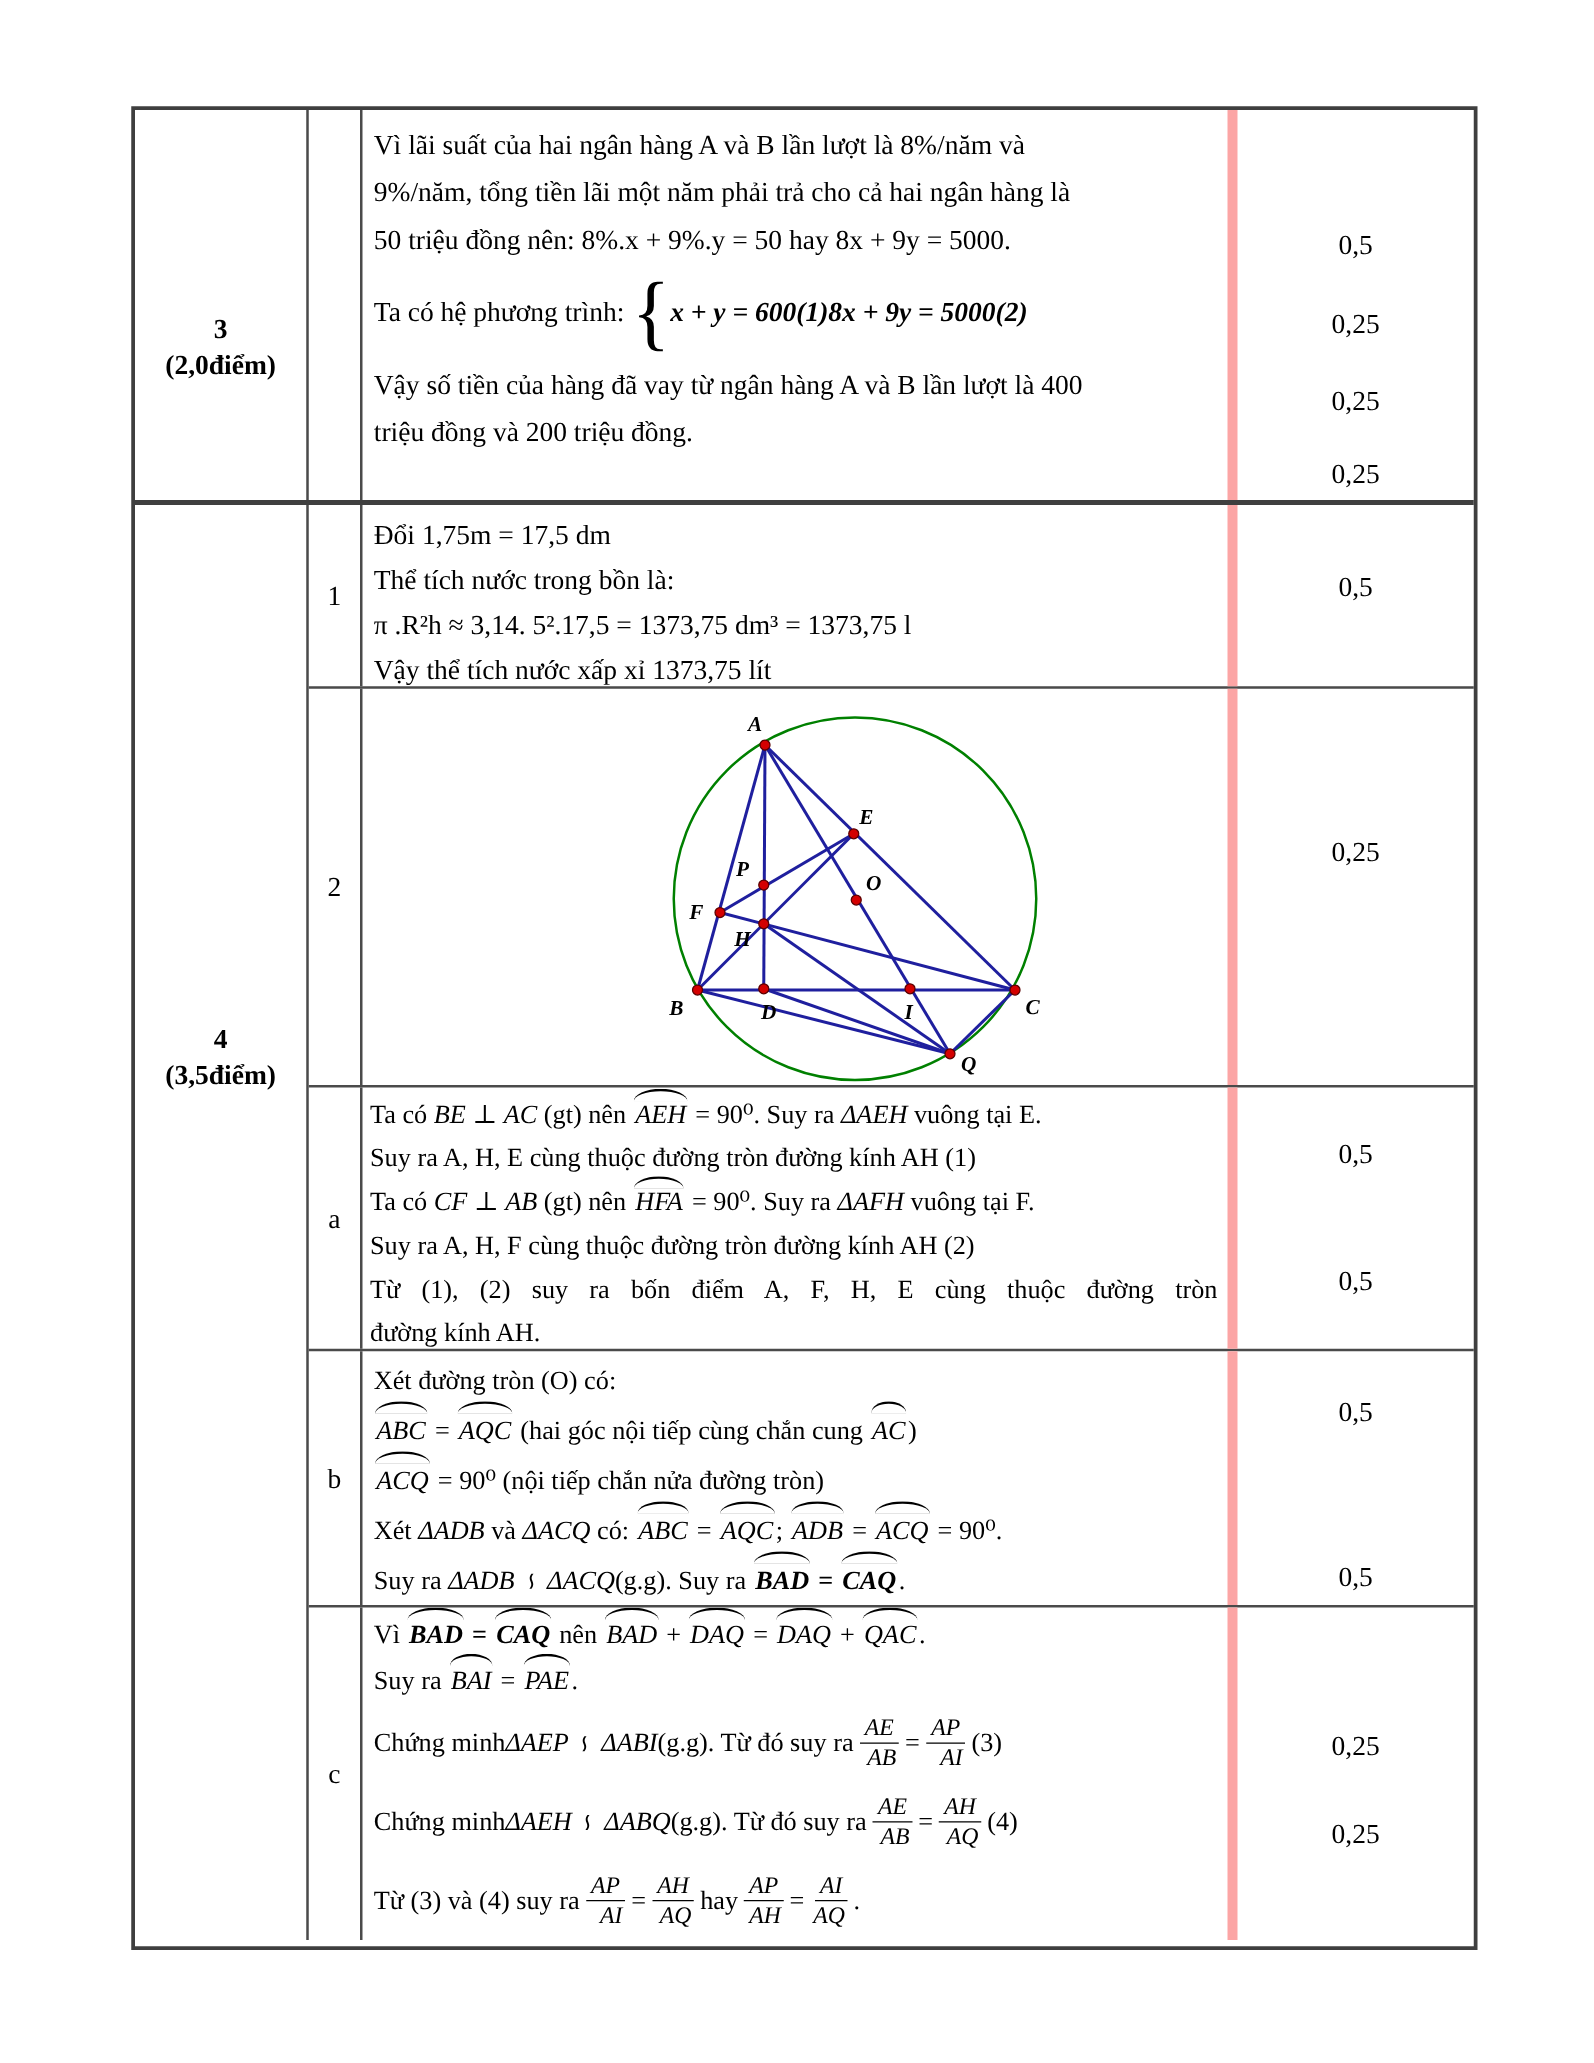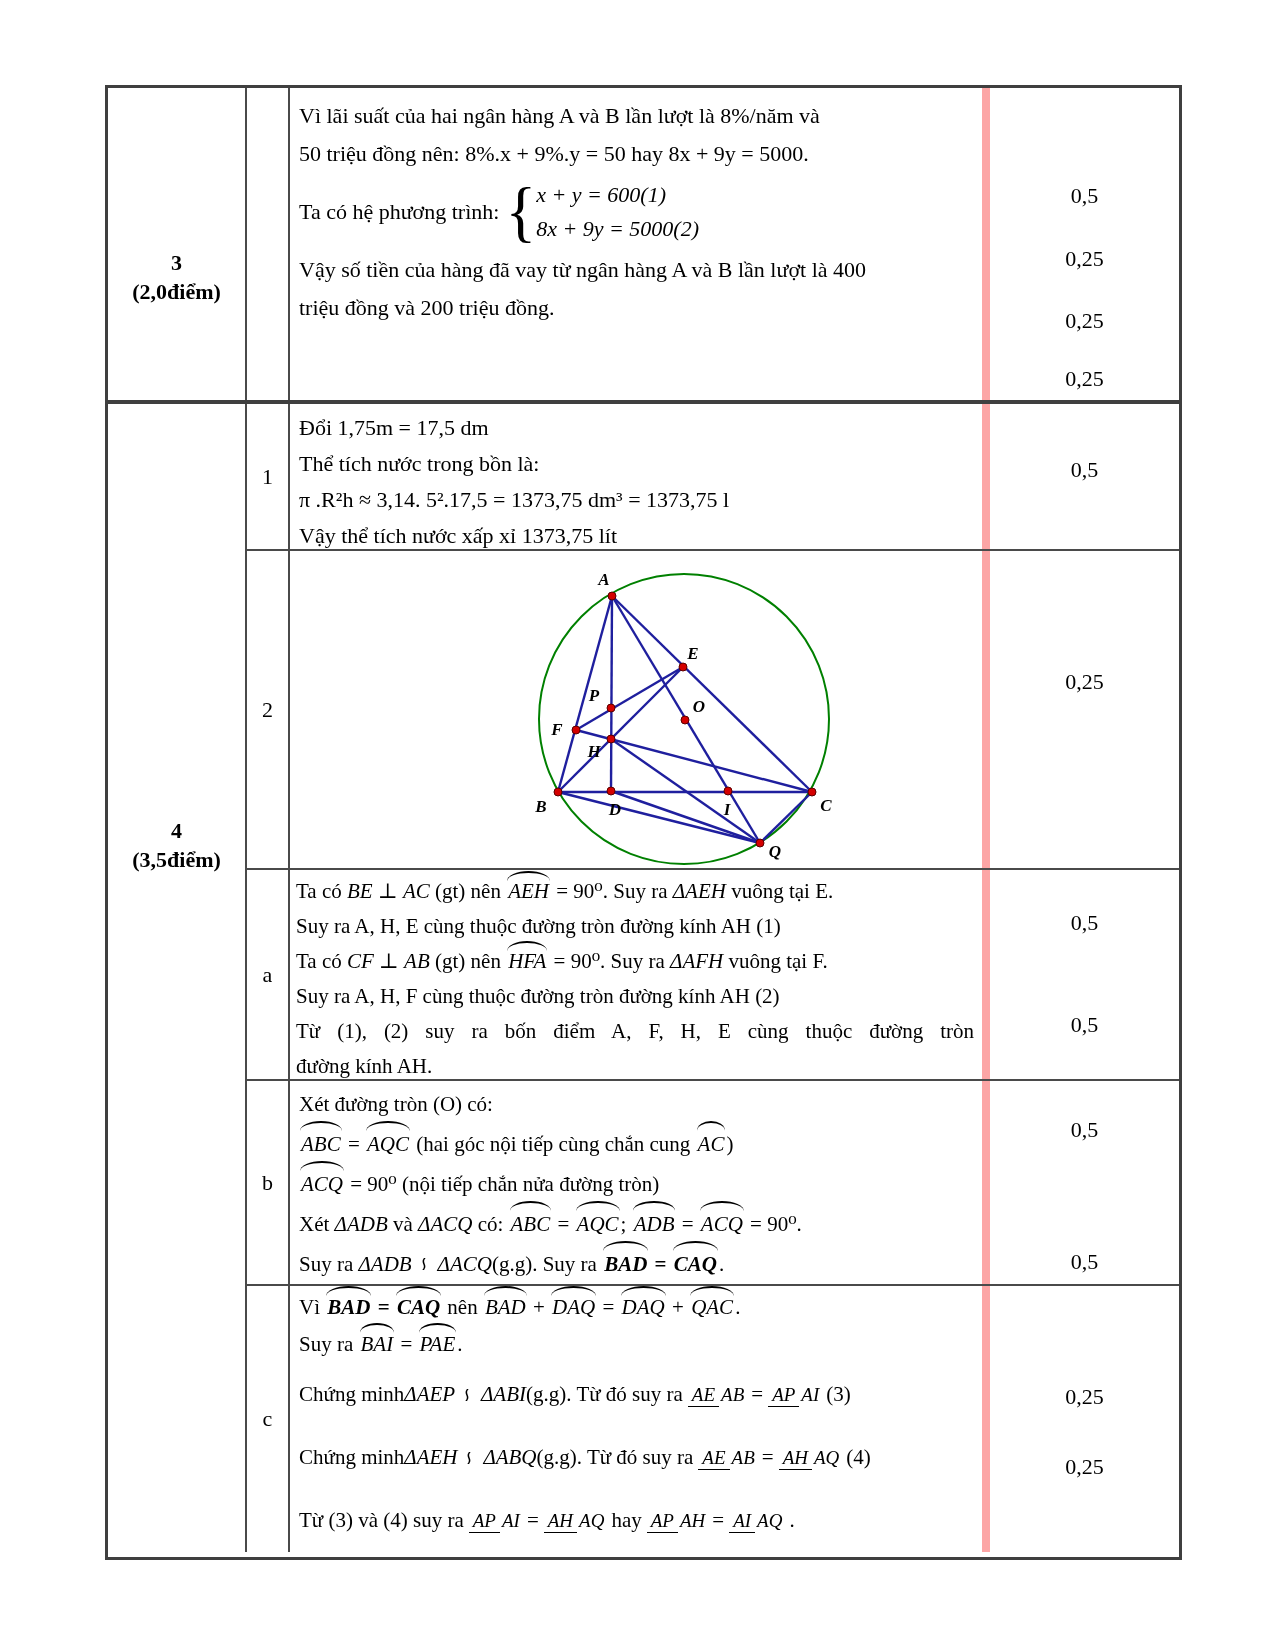--- a/index.html
+++ b/index.html
@@ -22,41 +22,41 @@
           font-weight:bold;font-size:22px;line-height:29px;}
   .q4-rows{display:flex;flex-direction:column;flex:1 1 auto;}
   .subrow{display:flex;box-sizing:border-box;border-bottom:2px solid #4a4a4a;}
   .subrow:last-child{border-bottom:none;}
   
   .q3-content{padding:9px 10px 0 9px;font-size:22px;}
   .q3-content .ln{line-height:38px;}
   .eqrow{display:flex;align-items:center;height:78px;}
   .brace{font-size:64px;font-weight:400;line-height:70px;margin-left:6px;
          font-family:"Liberation Serif",serif;transform:scaleY(1.05);}
-  .eqstack{display:flex;flex-direction:column;justify-content:center;}
+  .eqstack{display:flex;flex-direction:row;justify-content:center;font-weight:bold;}
   .eqline{font-style:italic;font-size:22px;line-height:34px;}
   .p1-content{padding:6px 10px 0 9px;font-size:22px;}
   .p1-content .ln{line-height:36px;}
   .pa-content{padding:4px 8px 0 6px;font-size:21px;}
   .pa-content .ln{line-height:35px;}
   .ln.just{text-align:justify;text-align-last:justify;}
   .pb-content{padding:3px 8px 12px 9px;font-size:21px;}
   .pb-content .ln{line-height:40px;}
   .pc-content{padding:3px 24px 0 9px;font-size:21px;}
   .pc-content .ln{line-height:37px;}
   .ln-frac{display:flex;align-items:center;height:63px;}
   
   .mi{font-style:italic;}
   .hat{position:relative;font-style:italic;display:inline-block;padding:0 2px;}
   .hat::before{content:"";position:absolute;left:1px;right:1px;top:-3px;height:8px;
                border-top:2px solid #000;border-radius:50% 50% 0 0 / 100% 100% 0 0;}
   .bd{font-weight:bold;}
   .sim{display:inline-block;transform:rotate(90deg);margin:0 5px;
        font-family:"DejaVu Sans",sans-serif;font-size:19px;}
-  .frac{display:inline-flex;flex-direction:row;align-items:flex-start;vertical-align:middle;
+  .frac{display:inline-flex;flex-direction:column;align-items:flex-end;vertical-align:middle;
         font-style:italic;font-size:19px;line-height:23px;margin:0 5px;}
   .fn{border-bottom:1.7px solid #000;padding:0 4px;}
   .fd{padding:0 2px;}
   svg text{font-family:"Liberation Serif","DejaVu Serif",serif;font-style:italic;font-weight:bold;}
 </style>
 </head>
 <body>
 
 <div class="page">
   <div class="doc-table">
@@ -64,20 +64,21 @@
     <div class="block q3-block">
       <div class="cell col-num">
         <div class="qlabel" style="top:160px;">
           <div>3</div>
           <div>(2,0điểm)</div>
         </div>
       </div>
       <div class="cell col-sub"></div>
       <div class="cell col-content q3-content">
         <div class="ln">Vì lãi suất của hai ngân hàng A và B lần lượt là 8%/năm và</div>
+        <div class="ln">9%/năm, tổng tiền lãi một năm phải trả cho cả hai ngân hàng là</div>
         <div class="ln">50 triệu đồng nên: 8%.x + 9%.y = 50 hay 8x + 9y = 5000.</div>
         <div class="eqrow">
           <span>Ta có hệ phương trình:</span>
           <span class="brace">{</span>
           <span class="eqstack">
             <span class="eqline">x + y = 600(1)</span>
             <span class="eqline">8x + 9y = 5000(2)</span>
           </span>
         </div>
         <div class="ln">Vậy số tiền của hàng đã vay từ ngân hàng A và B lần lượt là 400</div>

